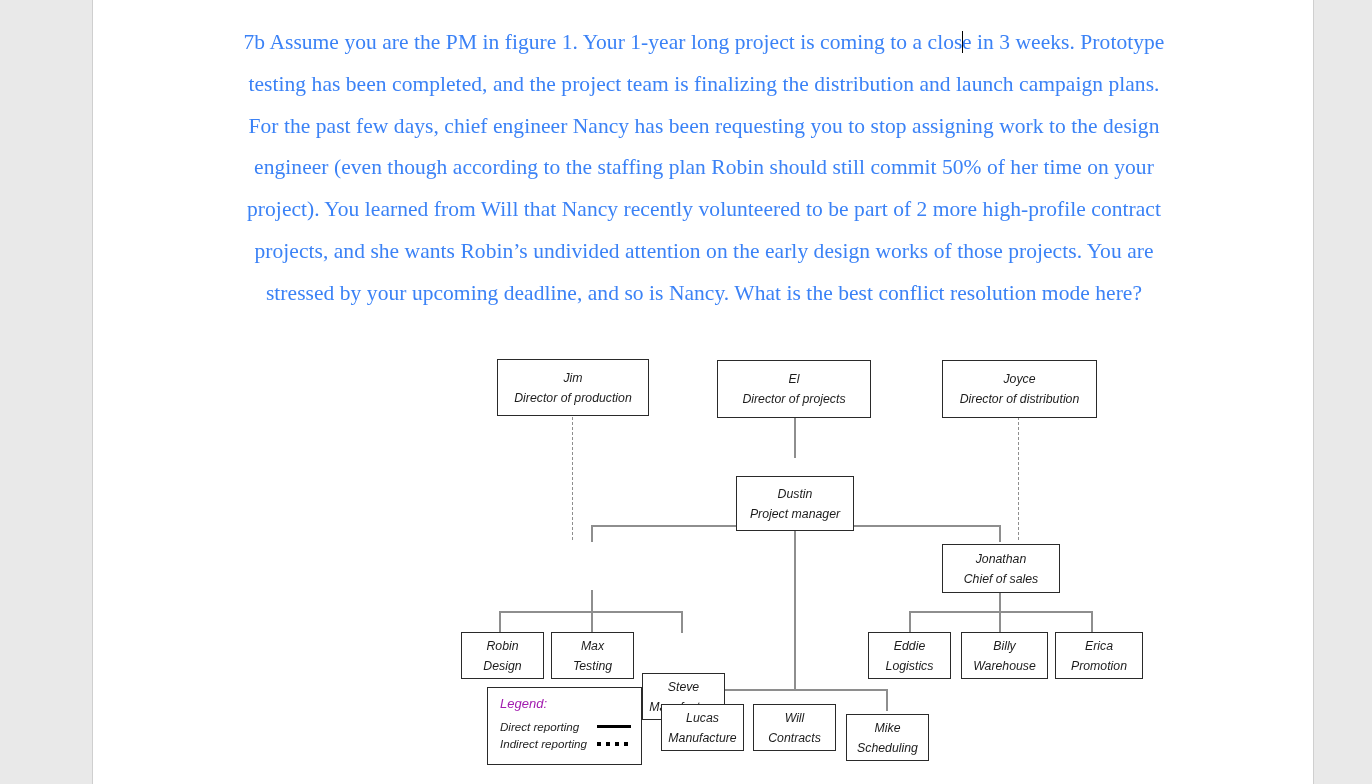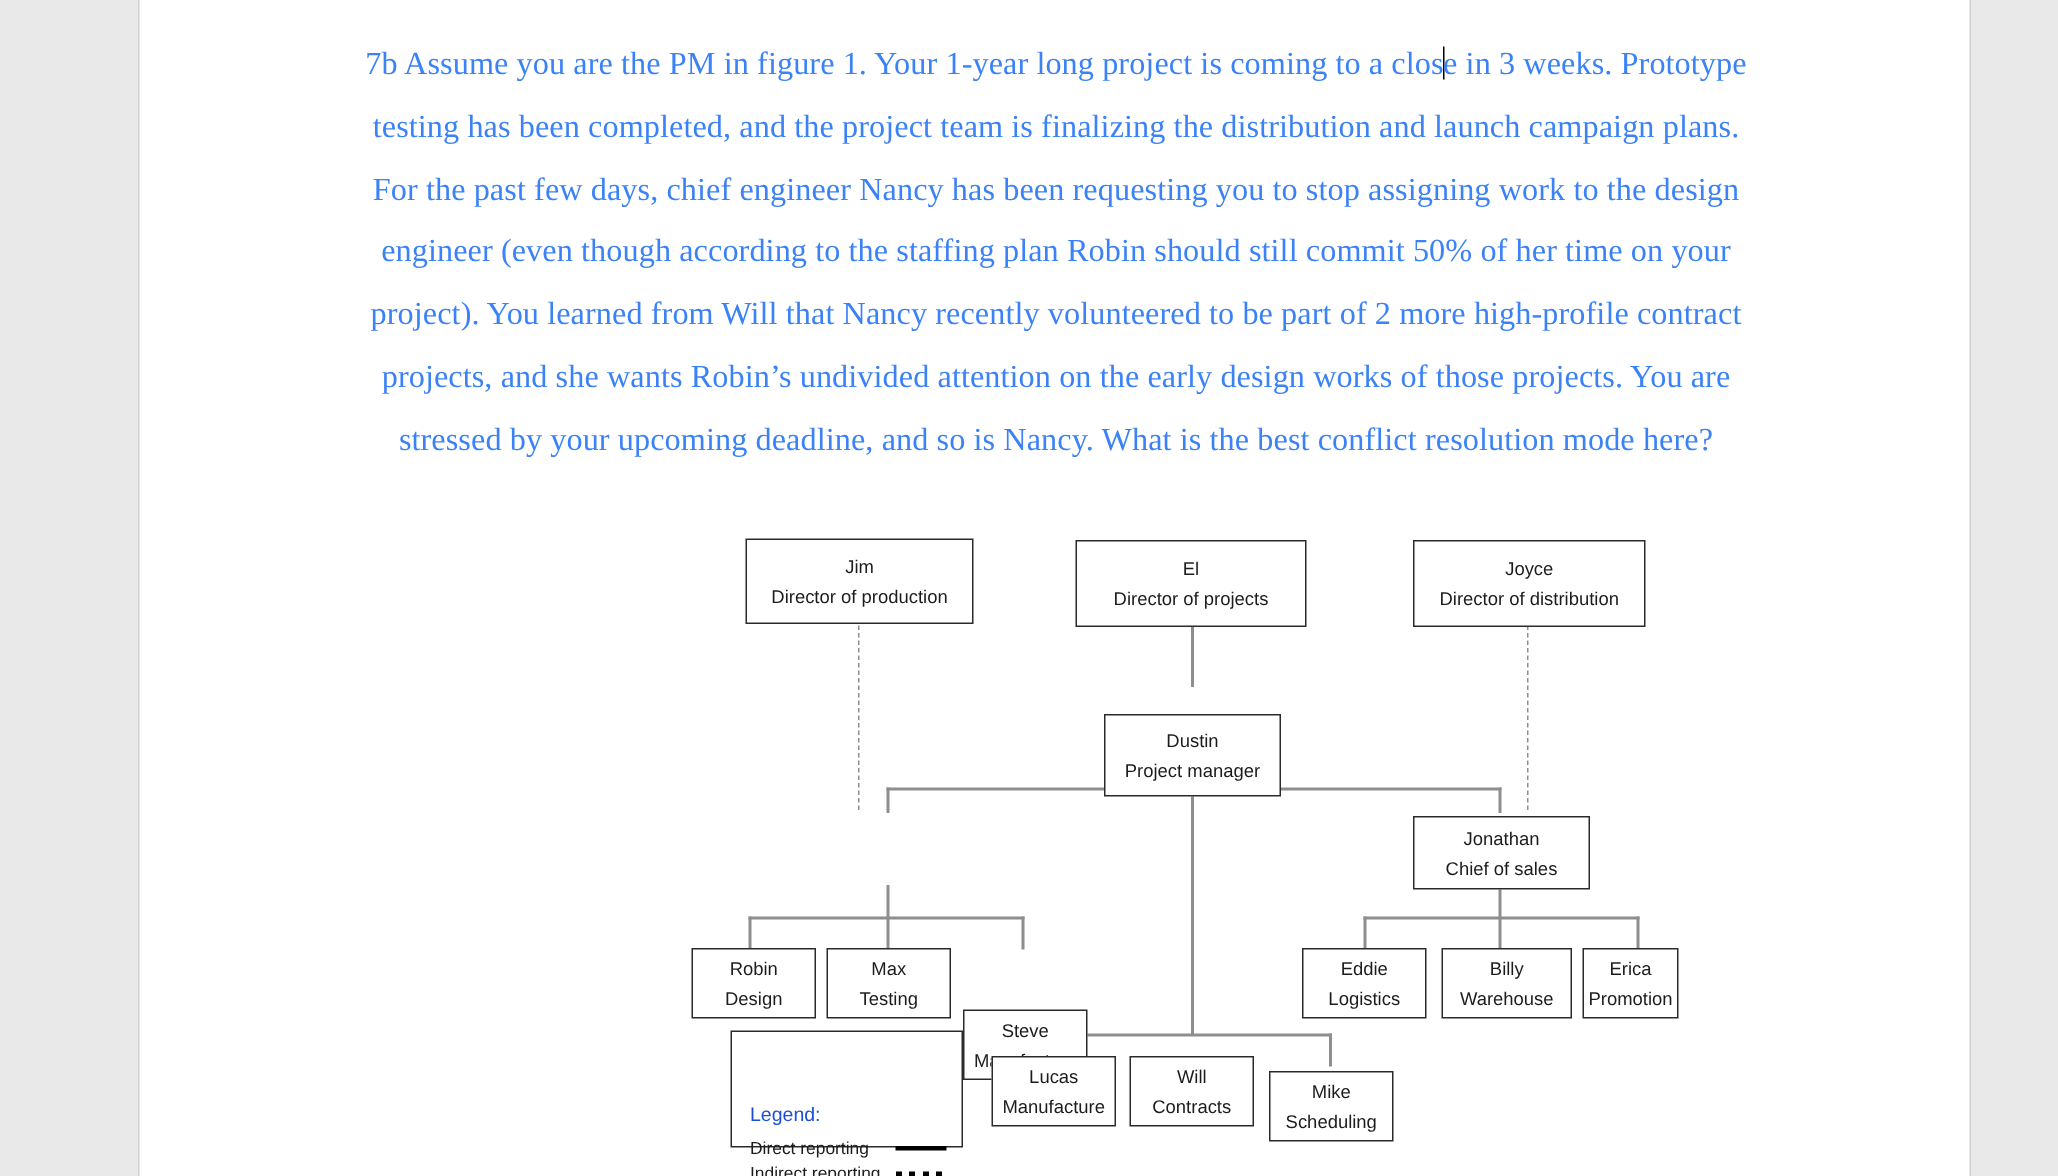--- a/index.html
+++ b/index.html
@@ -52,20 +52,21 @@
     margin: 0 -0.7px;
   }
 
   
   .chart {
     position: absolute;
     left: 355px;
     top: 355px;
     width: 710px;
     height: 415px;
+    font-style: italic;
   }
   .node {
     position: absolute;
     border: 1.3px solid #2a2a2a;
     background: #ffffff;
     box-sizing: border-box;
     display: flex;
     flex-direction: column;
     align-items: center;
     justify-content: center;
@@ -105,23 +106,22 @@
   .legend {
     position: absolute;
     border: 1.3px solid #2a2a2a;
     background: #fff;
     box-sizing: border-box;
     z-index: 4;
     padding: 8px 10px 6px 12px;
   }
   .legend-title {
     font-size: 13px;
-    color: #1d4ed8;
+    color: #a21caf;
     margin-bottom: 7px;
-    margin-top: 39px;
   }
   .legend-row {
     display: flex;
     align-items: center;
     font-size: 11.6px;
     color: #1c1c1c;
     line-height: 17px;
     white-space: nowrap;
   }
   .legend-row .lbl { width: 98px; }
@@ -224,21 +224,21 @@
       <div class="node" style="left:420px; top:277px; width:83px; height:47px;">
         <span class="nm">Eddie</span>
         <span class="rl">Logistics</span>
       </div>
 
       <div class="node" style="left:513px; top:277px; width:87px; height:47px;">
         <span class="nm">Billy</span>
         <span class="rl">Warehouse</span>
       </div>
 
-      <div class="node" style="left:607px; top:277px; width:64px; height:47px;">
+      <div class="node" style="left:607px; top:277px; width:88px; height:47px;">
         <span class="nm">Erica</span>
         <span class="rl">Promotion</span>
       </div>
 
       <div class="node" style="left:213px; top:349px; width:83px; height:47px;">
         <span class="nm">Lucas</span>
         <span class="rl">Manufacture</span>
       </div>
 
       <div class="node" style="left:305px; top:349px; width:83px; height:47px;">

